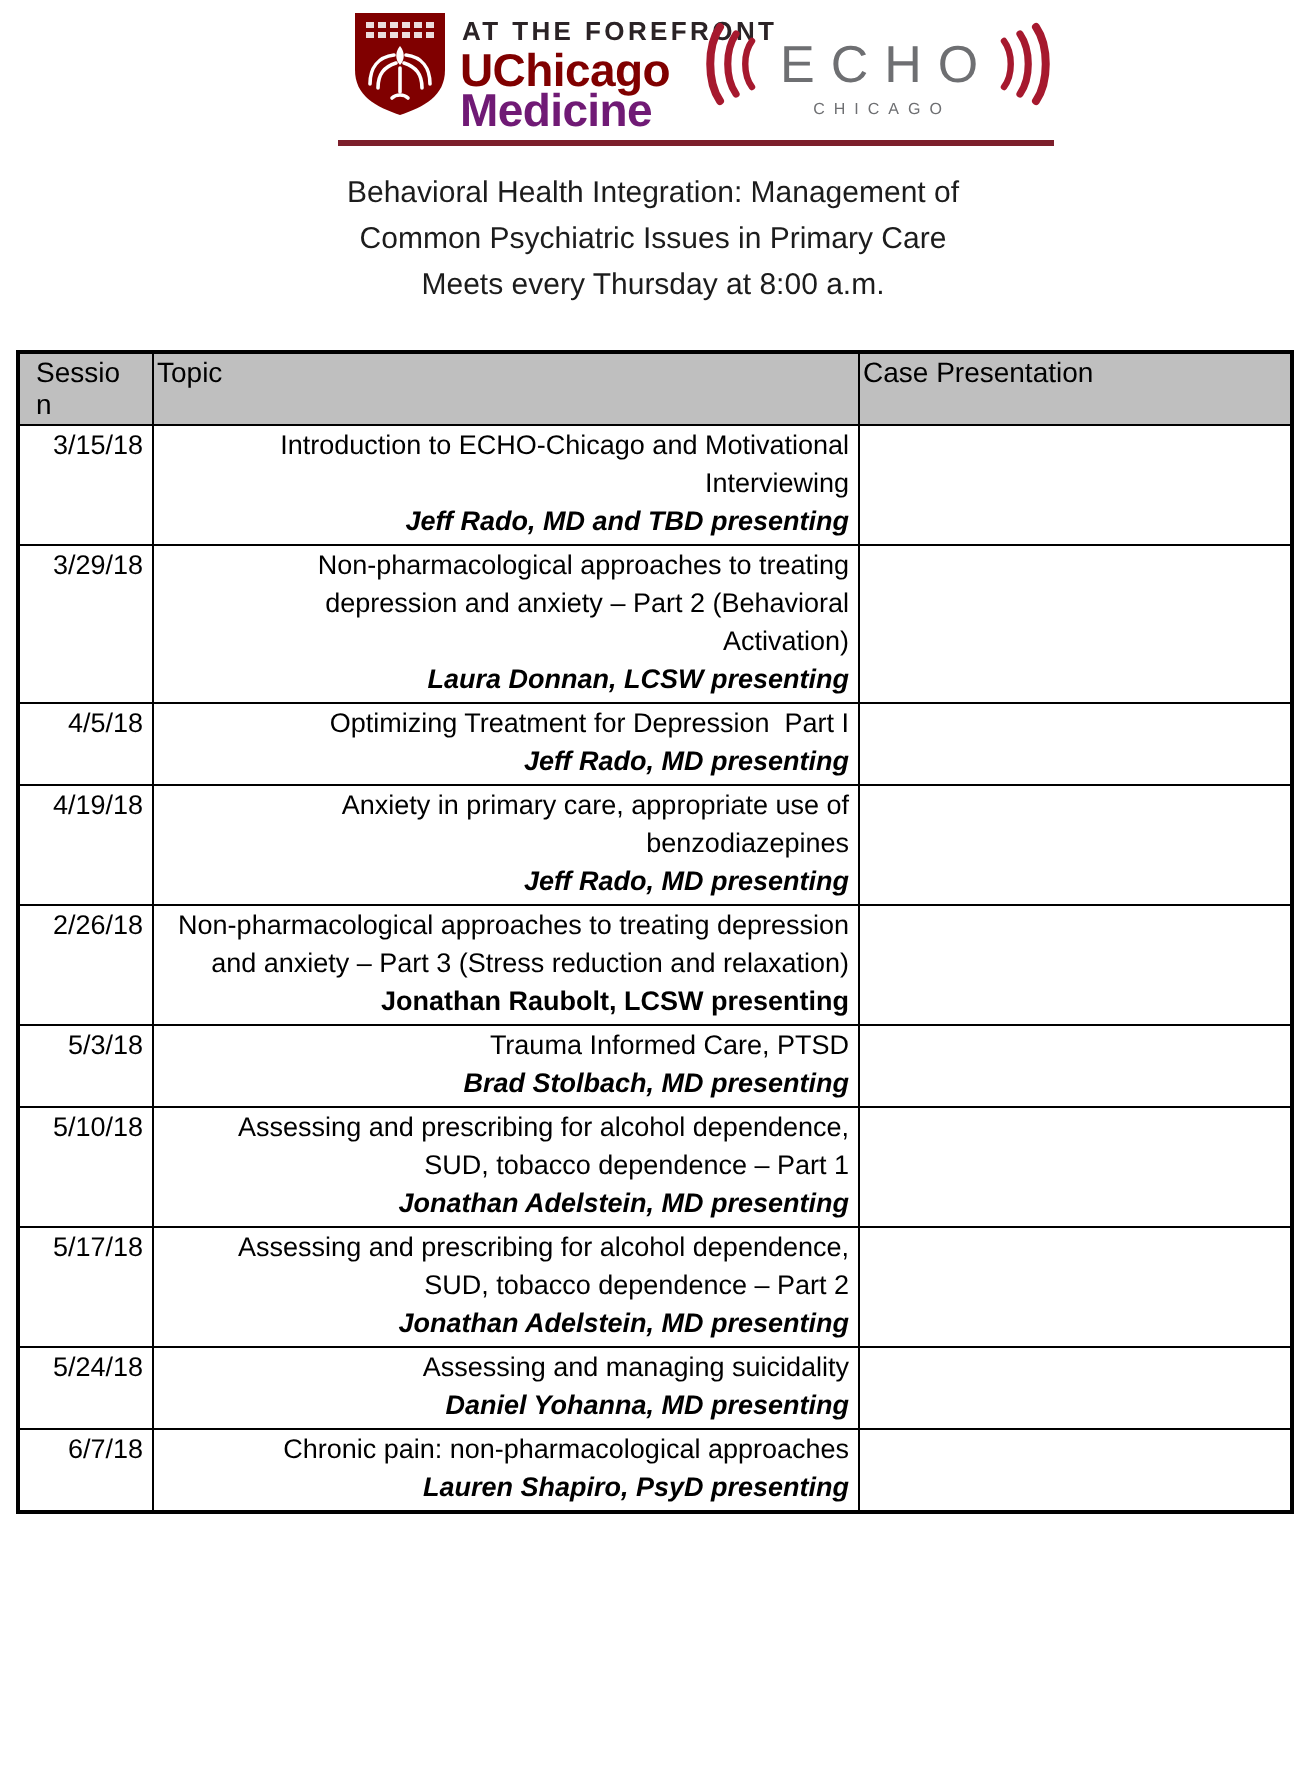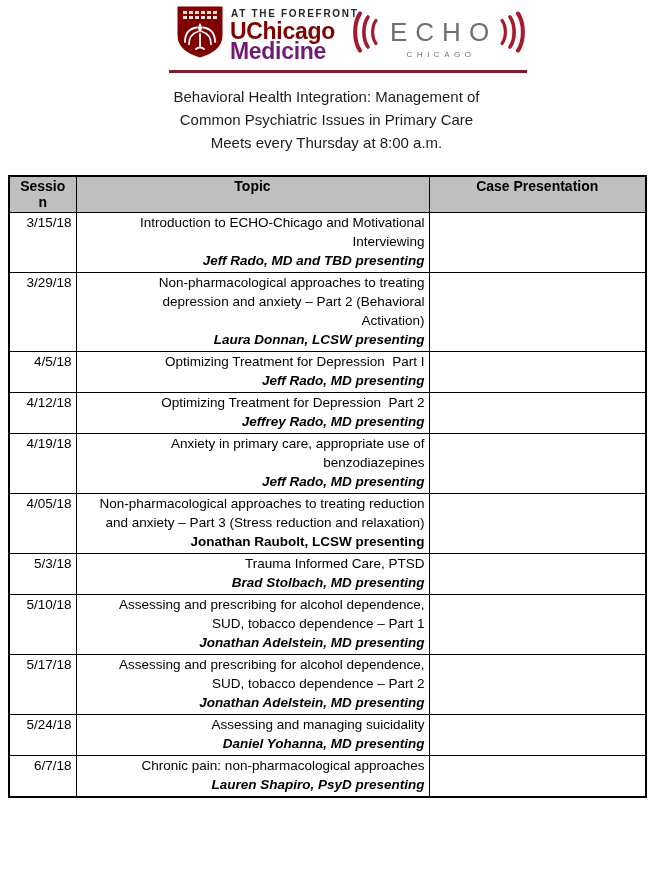--- a/index.html
+++ b/index.html
@@ -10,21 +10,21 @@
     background: #fff;
     font-family: "Liberation Sans", "DejaVu Sans", sans-serif;
     color: #000;
     overflow: hidden;
   }
 
   
   .uchicago { position: absolute; left: 177px; top: 6px; display: flex; gap: 7px; align-items: flex-start; }
   .uc-text { padding-top: 1px; }
   .uc-tagline {
-    font-size: 10px; font-weight: 700; letter-spacing: 1.7px;
+    font-size: 13px; font-weight: 700; letter-spacing: 1.7px;
     color: #2b2326; white-space: nowrap; margin: 1px 0 2px 1px;
   }
   .uc-brand { font-size: 23px; font-weight: 700; line-height: 20px; letter-spacing: -0.3px; }
   .uc-maroon { color: var(--maroon); }
   .uc-black  { color: #701a75; }
 
   .echo { position: absolute; left: 351px; top: 11px; }
   .echo-row { display: flex; align-items: center; }
   .echo-word {
     font-size: 26px; font-weight: 400; letter-spacing: 8px;
@@ -45,22 +45,22 @@
   }
 
   
   .schedule {
     position: absolute; left: 8px; top: 175px; width: 637px;
     border-collapse: collapse; table-layout: fixed; font-size: 13.5px;
     border: 2px solid #000;
   }
   .schedule th, .schedule td { border: 1px solid #000; vertical-align: top; text-align: right; }
   .schedule th {
-    background: var(--header-bg); font-size: 14px; font-weight: 700;
-    text-align: center; padding: 1px 2px 2px; line-height: 16px;
+    background: var(--header-bg); font-size: 14px; font-weight: 400;
+    text-align: left; padding: 1px 2px 2px; line-height: 16px;
   }
   .schedule th.col-session { word-break: break-all; padding: 1px 8px 2px; }
   .schedule td { line-height: 19px; }
   .schedule td.col-session { text-align: right; padding: 0 4px 2px 2px; }
   .schedule td.col-topic   { padding: 0 4px 2px 7px; overflow: hidden; }
   .schedule td.col-case    { padding: 0 4px 2px 4px; }
   .topic-line, .presenter { white-space: pre; }
   .presenter { font-weight: 700; font-style: italic; }
   .presenter.no-italic { font-style: normal; }
 </style>
@@ -163,40 +163,32 @@
         </tr>
         <tr>
           <td class="col-session">4/5/18</td>
           <td class="col-topic">
             <div class="topic-line">Optimizing Treatment for Depression  Part I</div>
             <div class="presenter">Jeff Rado, MD presenting</div>
           </td>
           <td class="col-case"></td>
         </tr>
         <tr>
-          <td class="col-session">4/12/18</td>
-          <td class="col-topic">
-            <div class="topic-line">Optimizing Treatment for Depression  Part 2</div>
-            <div class="presenter">Jeffrey Rado, MD presenting</div>
-          </td>
-          <td class="col-case"></td>
-        </tr>
-        <tr>
           <td class="col-session">4/19/18</td>
           <td class="col-topic">
             <div class="topic-line">Anxiety in primary care, appropriate use of</div>
             <div class="topic-line">benzodiazepines</div>
             <div class="presenter">Jeff Rado, MD presenting</div>
           </td>
           <td class="col-case"></td>
         </tr>
         <tr>
-          <td class="col-session">4/05/18</td>
-          <td class="col-topic">
-            <div class="topic-line">Non-pharmacological approaches to treating reduction</div>
+          <td class="col-session">2/26/18</td>
+          <td class="col-topic">
+            <div class="topic-line">Non-pharmacological approaches to treating depression</div>
             <div class="topic-line">and anxiety – Part 3 (Stress reduction and relaxation)</div>
             <div class="presenter no-italic">Jonathan Raubolt, LCSW presenting</div>
           </td>
           <td class="col-case"></td>
         </tr>
         <tr>
           <td class="col-session">5/3/18</td>
           <td class="col-topic">
             <div class="topic-line">Trauma Informed Care, PTSD</div>
             <div class="presenter">Brad Stolbach, MD presenting</div>

